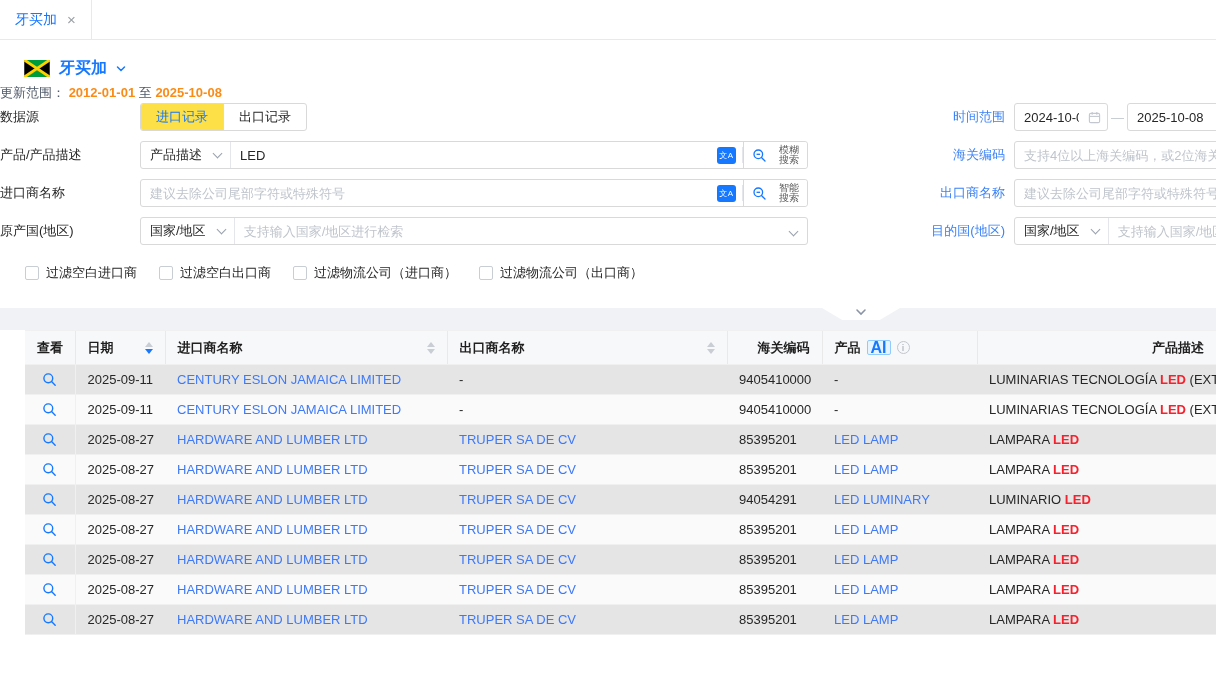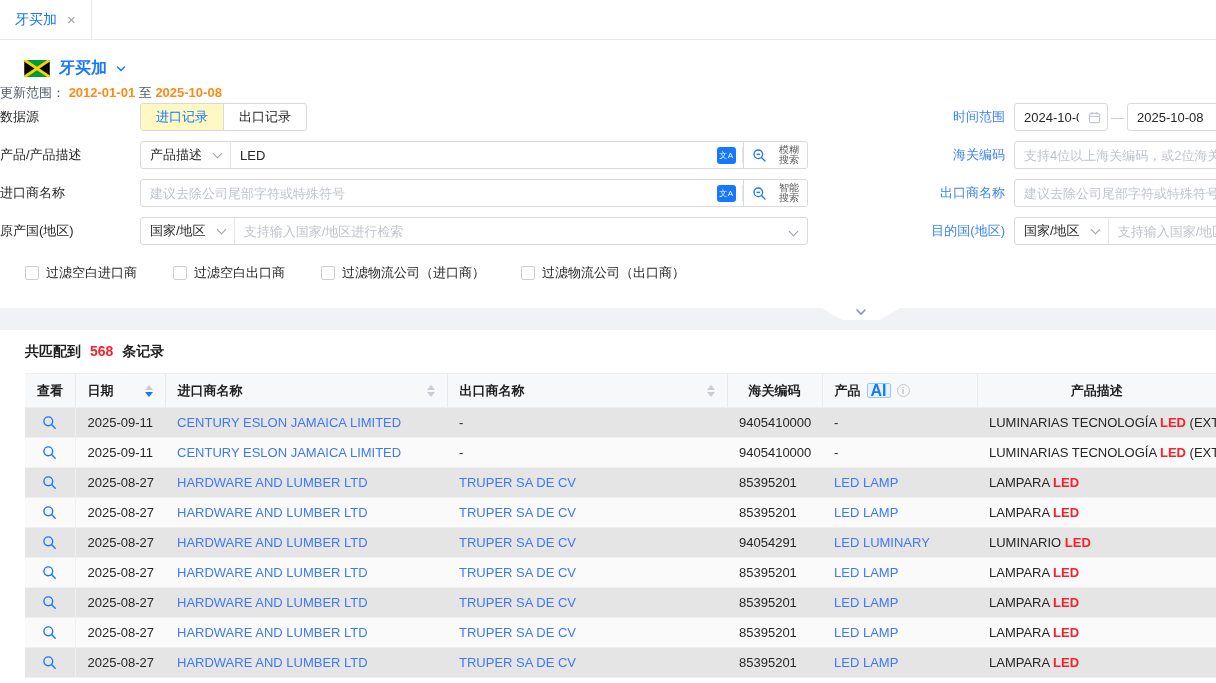--- a/index.html
+++ b/index.html
@@ -24,21 +24,21 @@
   .update-row b { color:#fa8c16; }
 
   .frow { display:flex; align-items:center; height:30px; margin-bottom:8px; }
   .flabel { flex:none; width:140px; text-align:left; padding-right:9px; color:#262626; }
   .fctrl-l { flex:none; width:668px; display:flex; align-items:center; }
   .flabel-r { flex:none; margin-left:auto; width:112px; text-align:right; padding-right:9px; color:#3b82f6; }
   .fctrl-r { flex:none; width:202px; display:flex; align-items:center; }
 
   .seg { display:flex; height:28px; border:1px solid #d9d9d9; border-radius:3px; overflow:hidden; background:#fff; }
   .seg-opt { display:flex; align-items:center; padding:0 15px; cursor:pointer; }
-  .seg-opt.active { background:#fef9c3; color:#1677ff; }
+  .seg-opt.active { background:#fde047; color:#1677ff; }
   .seg-opt + .seg-opt { border-left:1px solid #d9d9d9; }
 
   .group { display:flex; align-items:center; height:28px; border:1px solid #d9d9d9; border-radius:3px; background:#fff; width:100%; }
   .g-select { flex:none; display:flex; align-items:center; justify-content:space-between; padding:0 9px; height:100%;
               border-right:1px solid #e5e6eb; cursor:pointer; }
   .g-select .sel-label { margin-right:12px; }
   .chev { display:inline-block; width:7px; height:7px; border-right:1.5px solid #9aa0ab; border-bottom:1.5px solid #9aa0ab;
           transform:rotate(45deg); margin-top:-4px; }
   .g-input { flex:1; min-width:0; height:100%; }
   input.txt { width:100%; height:100%; border:none; outline:none; background:transparent; padding:0 9px;
@@ -50,35 +50,35 @@
   .gsearch { flex:none; display:flex; align-items:center; gap:3px; padding:0 8px; height:100%;
              border-left:1px solid #d9d9d9; cursor:pointer; border-radius:0 3px 3px 0; background:#fff; }
   .gsearch .two-line { font-size:10px; line-height:10px; color:#595959;margin-left:9px; }
   .g-chev-end { flex:none; margin:0 10px 0 4px; }
 
   .box { display:flex; align-items:center; height:28px; border:1px solid #d9d9d9; border-radius:3px; background:#fff; }
   .date-box { width:94px; flex:none; padding-right:6px; }
   .range-dash { color:#c3c7cf; margin:0 3px; flex:none; }
   .wide-overflow { width:234px; flex:none; }
 
-  .cbrow { display:flex; align-items:center; gap:36px; margin:16px 0 18px 25px; height:22px; }
+  .cbrow { display:flex; align-items:center; gap:22px; margin:16px 0 18px 25px; height:22px; }
   .cb { display:inline-flex; align-items:center; gap:7px; cursor:pointer; }
   .cb-box { width:14px; height:14px; border:1px solid #c9cdd4; border-radius:2px; background:#fff; flex:none; }
 
   .notch { position:absolute; left:822px; bottom:-12px; width:78px; height:12px; background:#fff;
            clip-path:polygon(0 0,100% 0,74% 100%,26% 100%); display:flex; align-items:flex-start; justify-content:center; cursor:pointer; }
 
   
   .results { margin-top:22px; height:353px; background:#fff; overflow:hidden; }
   .summary { padding:13px 0 12px 25px; font-size:14px; font-weight:bold; color:#1f1f1f; }
   .summary .count { color:#f5222d; margin:0 5px; }
 
   table.records { border-collapse:collapse; table-layout:fixed; margin-left:25px; width:1191px; background:#e5e5e5; }
   .records th { height:34px; background:#f7f8fa; border-top:1px solid #f0f0f0; border-bottom:1px solid #f0f0f0;
-                font-size:13px; font-weight:bold; color:#1f1f1f; padding:0 12px; text-align:center; white-space:nowrap; }
+                font-size:13px; font-weight:bold; color:#1f1f1f; padding:0 12px; text-align:right; white-space:nowrap; }
   .records th + th { border-left:1px solid #e9e9e9; }
   .th-flex { display:flex; align-items:center; justify-content:space-between; }
   .th-left { display:flex; align-items:center; gap:6px; }
   .th-center { text-align:center !important; }
   .sorter { display:inline-flex; flex-direction:column; align-items:center; cursor:pointer; }
   .caret { width:0; height:0; border-left:4px solid transparent; border-right:4px solid transparent; }
   .caret.up { border-bottom:5px solid #c9cdd4; margin-bottom:2px; }
   .caret.down { border-top:5px solid #c9cdd4; }
   .caret.down.active { border-top-color:#1677ff; }
   .ai-badge { font-size:16px; color:#1677ff; background:#e6f4ff; border:1px solid #91caff; border-radius:2px;
@@ -259,25 +259,20 @@
     </div>
 
     <div class="notch">
       <svg width="12" height="8" viewBox="0 0 12 8">
         <path d="M2 2 L6 6 L10 2" fill="none" stroke="#8b94a6" stroke-width="1.6" stroke-linecap="round"></path>
       </svg>
     </div>
   </div>
 
   <div class="results">
-    <div class="summary">
-      <span>共匹配到</span>
-      <span class="count">568</span>
-      <span>条记录</span>
-    </div>
 
     <table class="records" id="records-table">
       <colgroup id="colgroup">
           <col style="width: 50px;">
           <col style="width: 90px;">
           <col style="width: 282px;">
           <col style="width: 280px;">
           <col style="width: 95px;">
           <col style="width: 155px;">
           <col style="width: 239px;">

